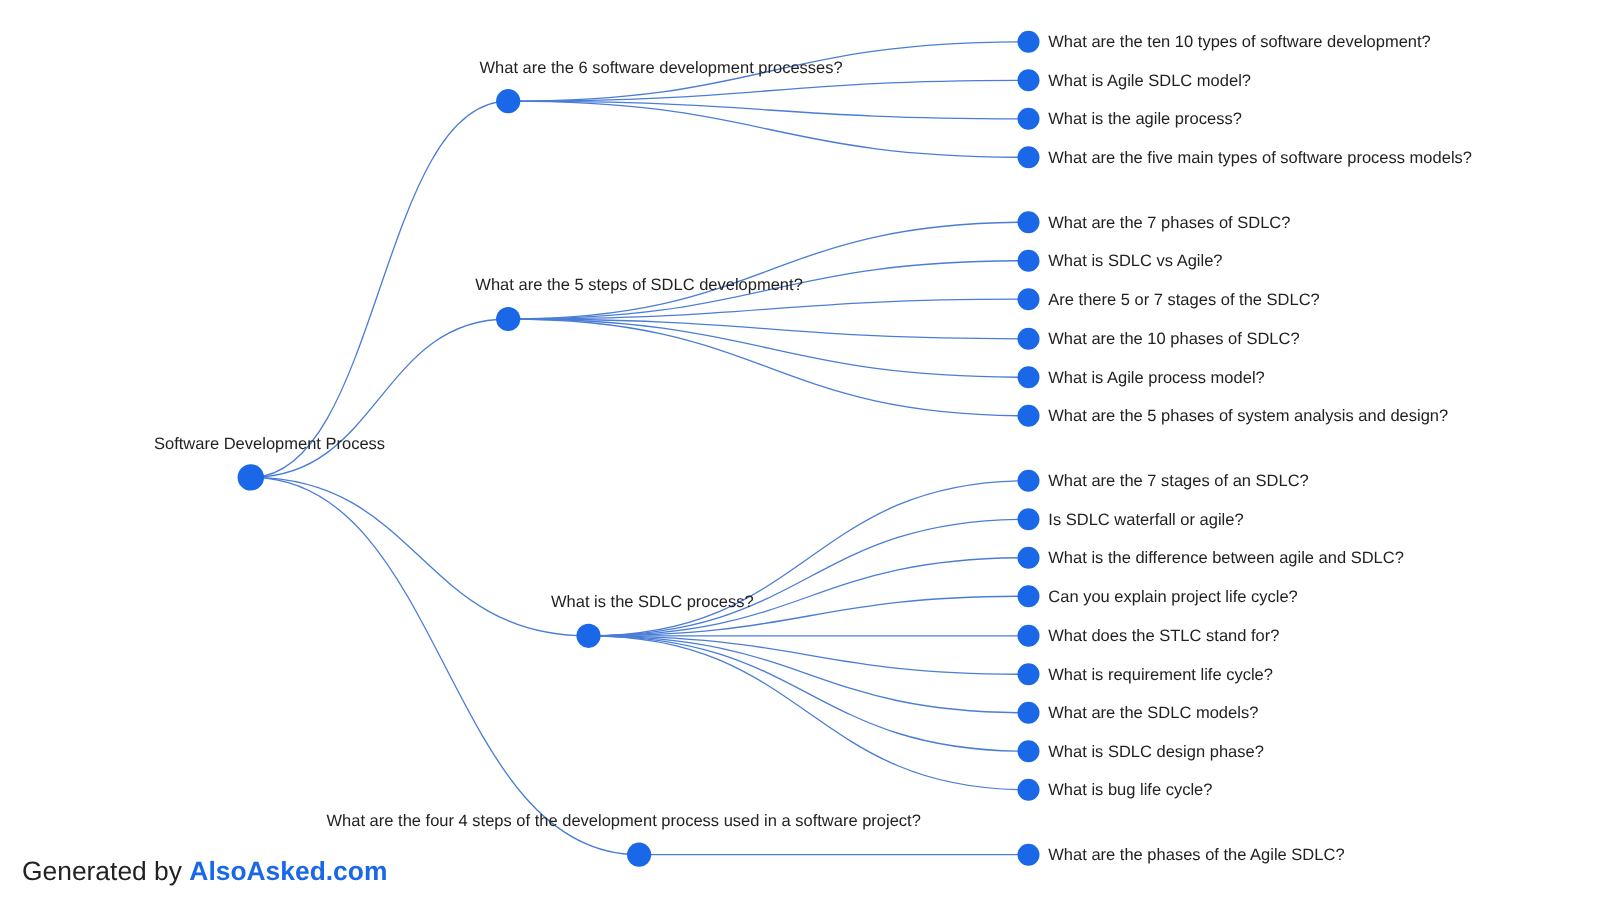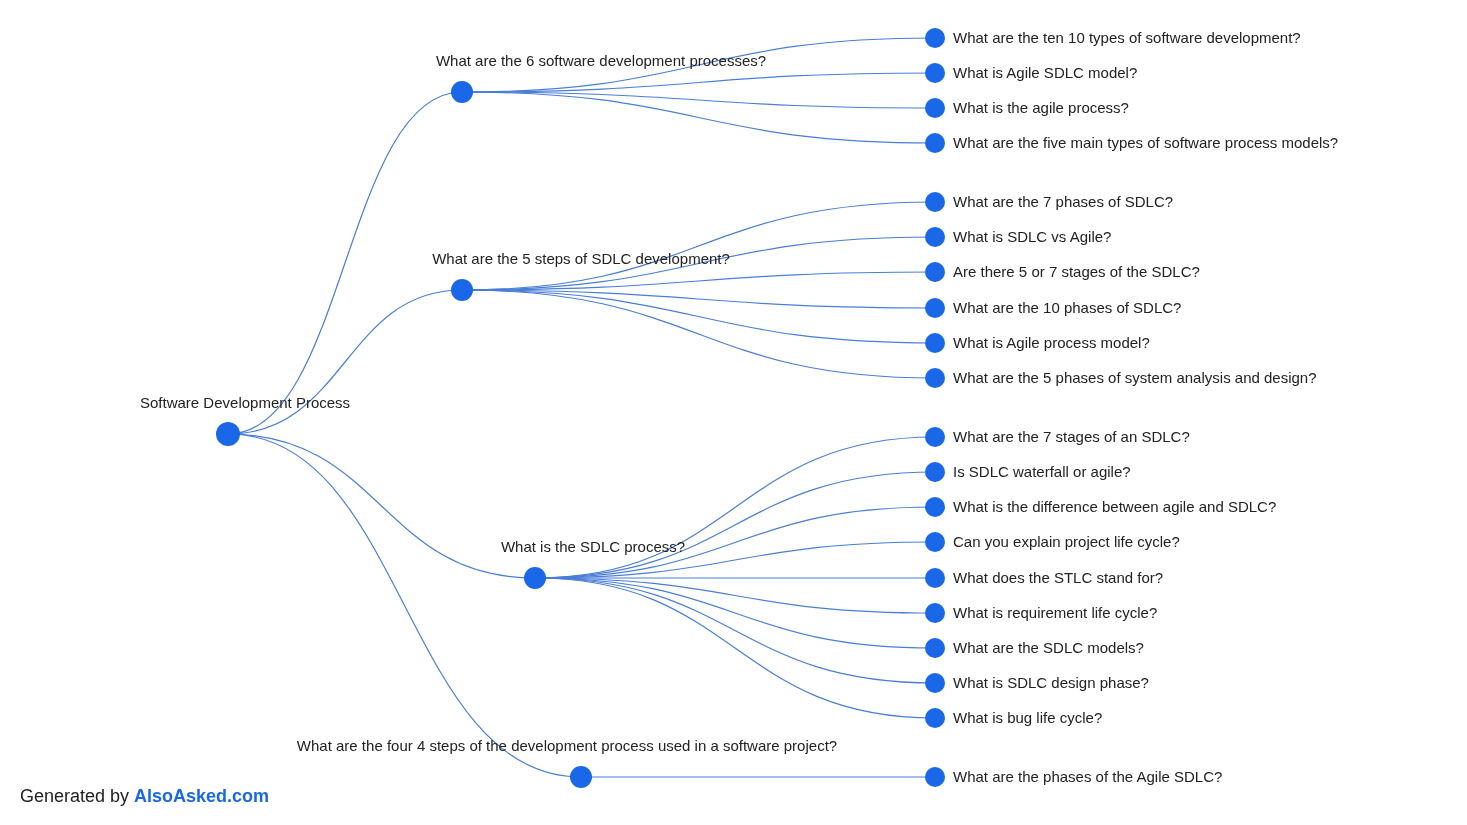--- a/index.html
+++ b/index.html
@@ -33,21 +33,21 @@
     .label-left {
       text-anchor: start;
     }
     .label-above {
       text-anchor: middle;
     }
     .footer {
       position: absolute;
       left: 20px;
       bottom: 18px;
-      font-size: 18px;
+      font-size: 24px;
       color: #222;
     }
     .footer .brand {
       color: #1a67e8;
       font-weight: 700;
     }
   </style>
 </head>
 <body>
 

